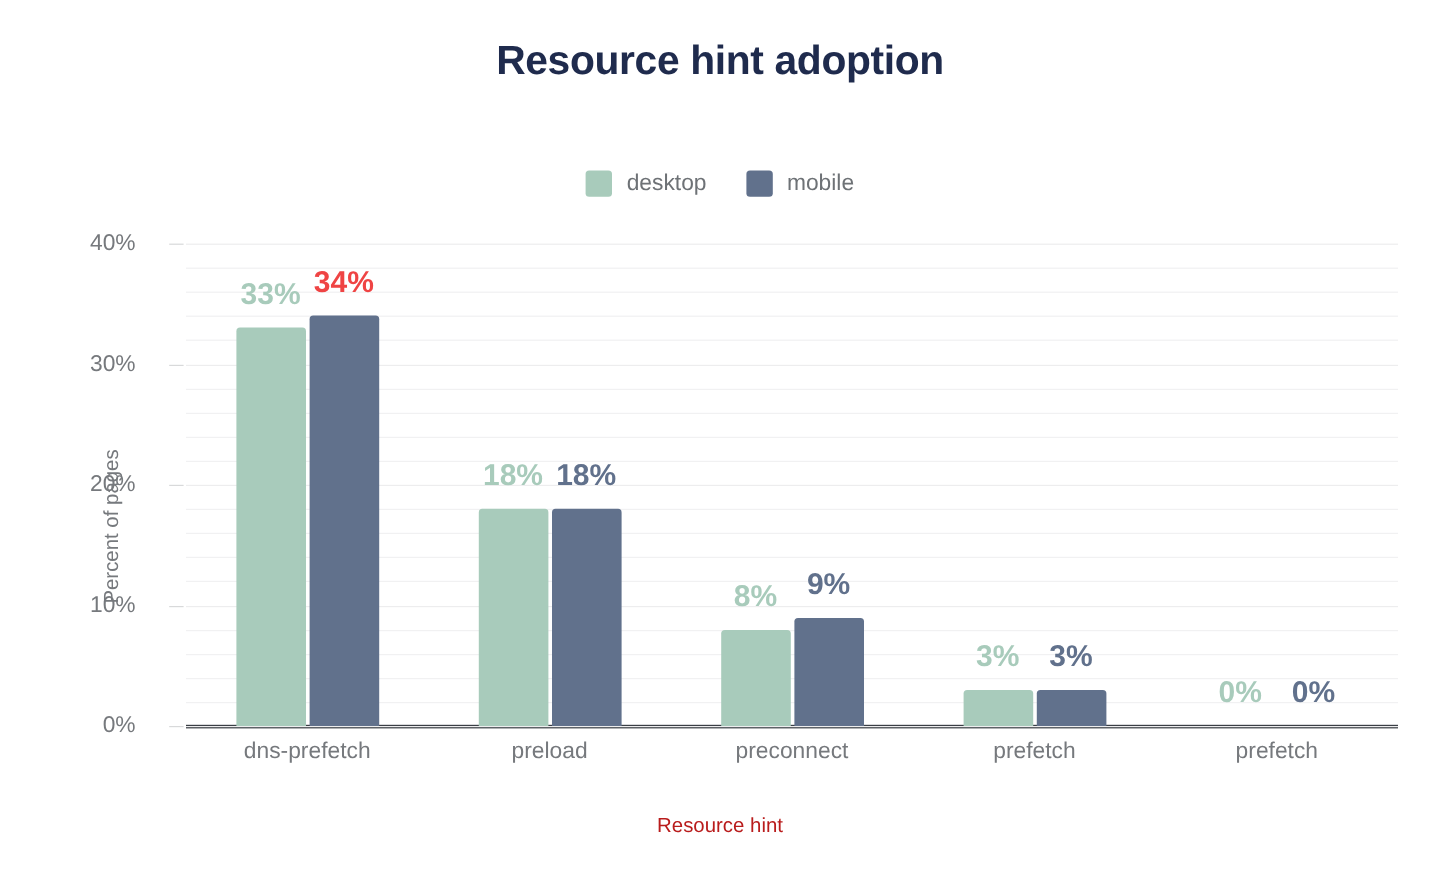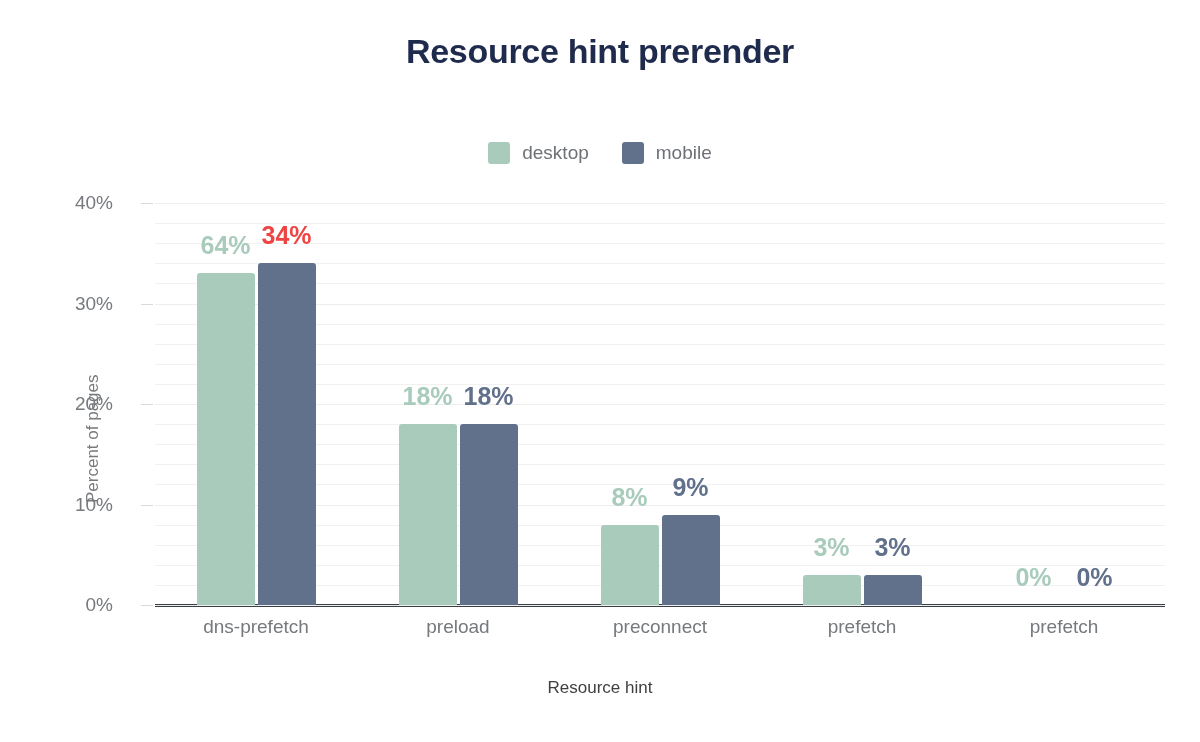--- a/index.html
+++ b/index.html
@@ -137,21 +137,21 @@
     transform: translateX(-50%);
     white-space: nowrap;
   }
   .x-axis-title {
     position: absolute;
     left: 0;
     top: 678px;
     width: 1200px;
     text-align: center;
     font-size: 17px;
-    color: #404040;
+    color: #b91c1c;
   }
 
   
   .bar {
     position: absolute;
     bottom: 0;
     border-radius: 3px 3px 0 0;
   }
   .bar-label {
     position: absolute;
@@ -159,21 +159,21 @@
     font-weight: bold;
     white-space: nowrap;
     transform: translateX(-50%);
   }
 </style>
 </head>
 <body>
 
 <div class="chart-root">
 
-  <div class="chart-title">Resource hint prerender</div>
+  <div class="chart-title">Resource hint adoption</div>
 
 
   <div class="legend" id="legend">
       <div class="legend-item">
         <span class="legend-swatch" style="background: rgb(168, 203, 187);"></span>
         <span class="legend-label">desktop</span>
       </div>
       <div class="legend-item">
         <span class="legend-swatch" style="background: rgb(97, 113, 140);"></span>
         <span class="legend-label">mobile</span>
@@ -209,21 +209,21 @@
       <div class="ytick-mark" style="top: 402px;"></div>
       <div class="ytick" style="top: 301.5px;">10%</div>
       <div class="ytick-mark" style="top: 301.5px;"></div>
       <div class="ytick" style="top: 201px;">20%</div>
       <div class="ytick-mark" style="top: 201px;"></div>
       <div class="ytick" style="top: 100.5px;">30%</div>
       <div class="ytick-mark" style="top: 100.5px;"></div>
       <div class="ytick" style="top: 0px;">40%</div>
       <div class="ytick-mark" style="top: 0px;"></div>
       <div class="bar" style="left: 41.5px; width: 58px; height: 331.65px; background: rgb(168, 203, 187);"></div>
-      <div class="bar-label" style="color: rgb(168, 203, 187); left: 70.5px; top: 28.35px;">64%</div>
+      <div class="bar-label" style="color: rgb(168, 203, 187); left: 70.5px; top: 28.35px;">33%</div>
       <div class="bar" style="left: 102.5px; width: 58px; height: 341.7px; background: rgb(97, 113, 140);"></div>
       <div class="bar-label" style="color: #ef4444; left: 131.5px; top: 18.3px;">34%</div>
       <div class="bar" style="left: 243.5px; width: 58px; height: 180.9px; background: rgb(168, 203, 187);"></div>
       <div class="bar-label" style="color: rgb(168, 203, 187); left: 272.5px; top: 179.1px;">18%</div>
       <div class="bar" style="left: 304.5px; width: 58px; height: 180.9px; background: rgb(97, 113, 140);"></div>
       <div class="bar-label" style="color: rgb(97, 113, 140); left: 333.5px; top: 179.1px;">18%</div>
       <div class="bar" style="left: 445.5px; width: 58px; height: 80.4px; background: rgb(168, 203, 187);"></div>
       <div class="bar-label" style="color: rgb(168, 203, 187); left: 474.5px; top: 279.6px;">8%</div>
       <div class="bar" style="left: 506.5px; width: 58px; height: 90.45px; background: rgb(97, 113, 140);"></div>
       <div class="bar-label" style="color: rgb(97, 113, 140); left: 535.5px; top: 269.55px;">9%</div>

